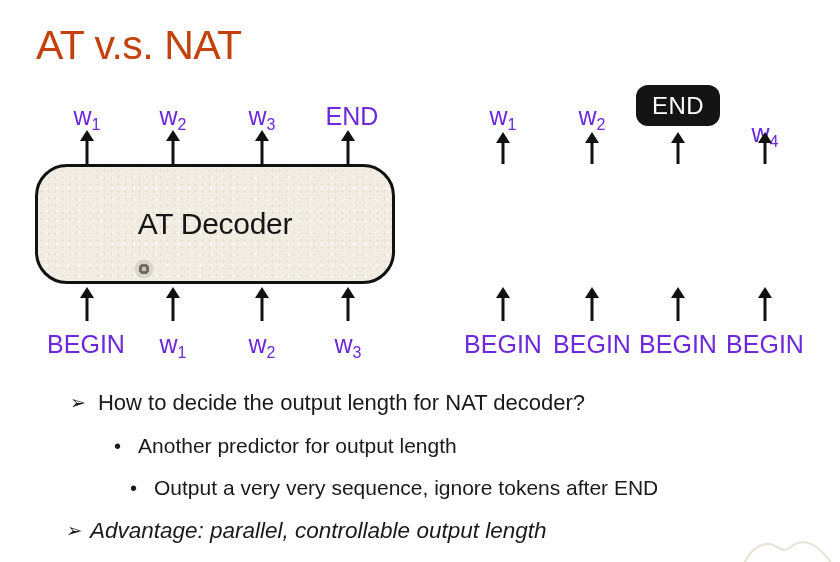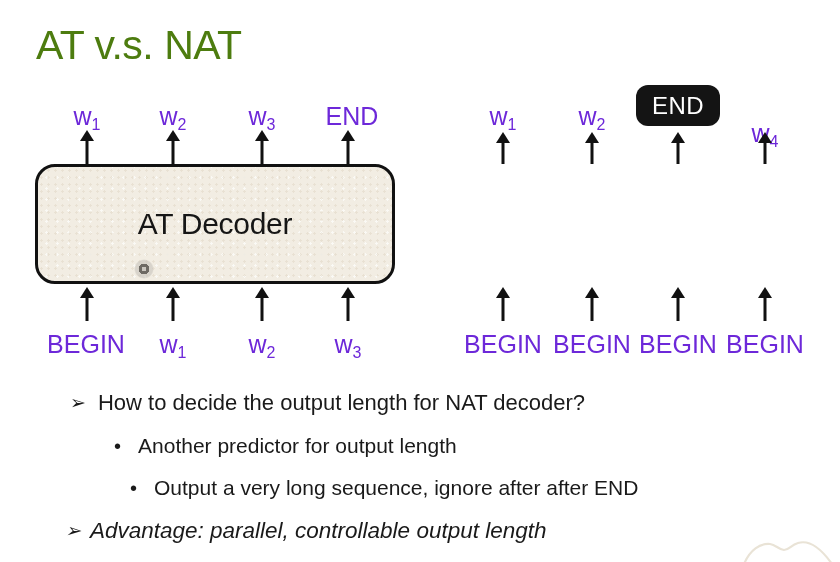--- a/index.html
+++ b/index.html
@@ -3,27 +3,27 @@
 <meta charset="utf-8">
 <style>
   html,body{margin:0;padding:0;background:#ffffff;}
   .slide{
     position:relative;width:840px;height:562px;overflow:hidden;
     background:#ffffff;color:#1a1a1a;
     font-family:"Liberation Sans", sans-serif;
   }
   .page-title{
     position:absolute;left:36px;top:22px;
-    font-size:41px;font-weight:400;letter-spacing:-0.5px;color:#4d7c0f;
+    font-size:41px;font-weight:400;letter-spacing:-0.5px;color:#c2410c;
     white-space:nowrap;
   }
   
   .decoder-box{
     position:absolute;top:164px;height:120px;
-    border:3.5px solid #111;border-radius:20px;
+    border:3.5px solid #111;border-radius:32px;
     display:flex;align-items:center;justify-content:center;
     box-sizing:border-box;
   }
   .decoder-box .box-label{font-size:30px;color:#161616;letter-spacing:-0.3px;}
   .box-at{
     left:35px;width:360px;
     background-color:#f2ede3;
     background-image:
       radial-gradient(rgba(160,140,100,0.12) 1px, transparent 1.3px),
       radial-gradient(rgba(255,255,255,0.65) 1px, transparent 1.3px);
@@ -140,21 +140,21 @@
   <div class="token" style="left:623px;top:320px;"><span>BEGIN</span></div>
   <div class="token" style="left:710px;top:320px;"><span>BEGIN</span></div>
 
   <div class="bullet-row row-q1">
     <span class="marker">➢</span><span>How to decide the output length for NAT decoder?</span>
   </div>
   <div class="bullet-row sub row-sub1">
     <span class="marker">•</span><span>Another predictor for output length</span>
   </div>
   <div class="bullet-row sub row-sub2">
-    <span class="marker">•</span><span>Output a very long sequence, ignore after after END</span>
+    <span class="marker">•</span><span>Output a very very sequence, ignore tokens after END</span>
   </div>
   <div class="bullet-row row-q2">
     <span class="marker">➢</span><span>Advantage: parallel, controllable output length</span>
   </div>
 
   <svg class="watermark" viewBox="0 0 92 28">
     <path d="M2 28 C8 14 18 7 28 8 C34 9 36 13 42 14 C47 14 49 9 56 7 C66 4 78 11 90 28" fill="none" stroke="#e7e0d2" stroke-width="2.2" stroke-linecap="round"></path>
   </svg>
 
 </div>

